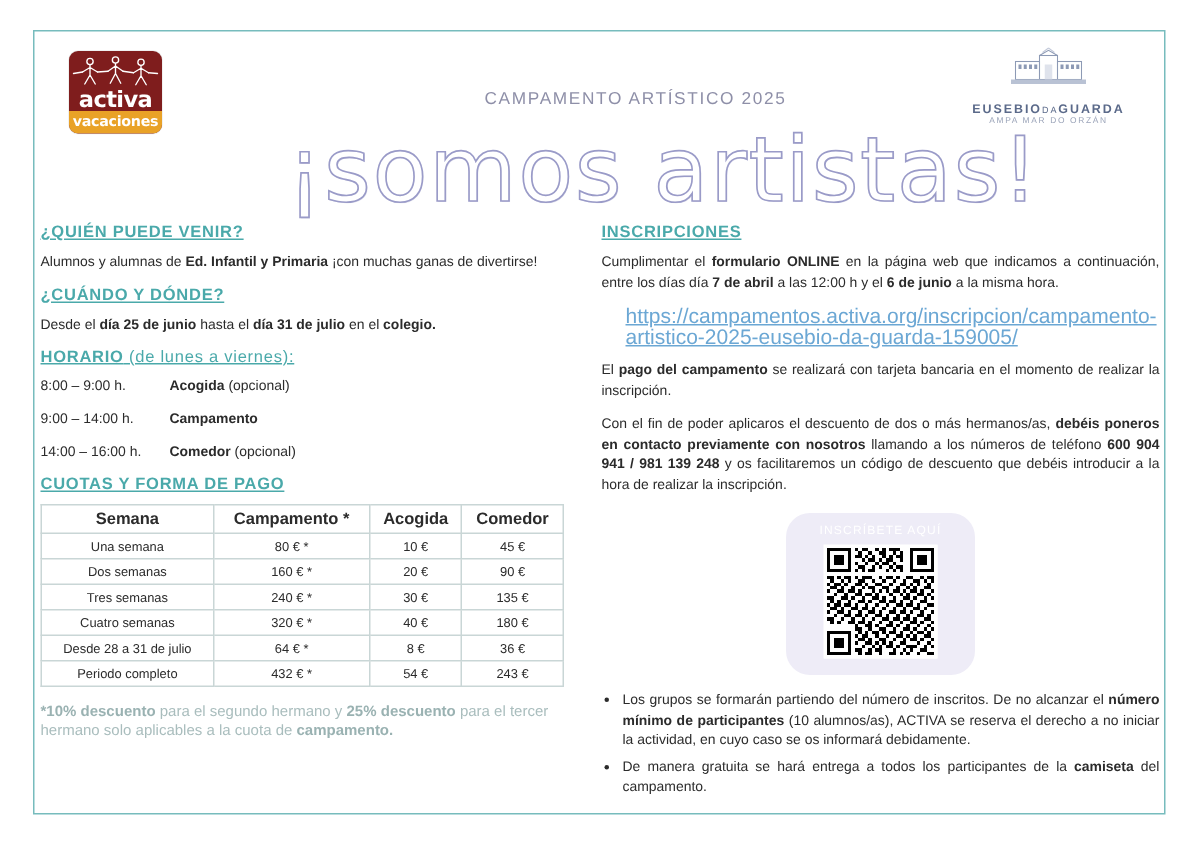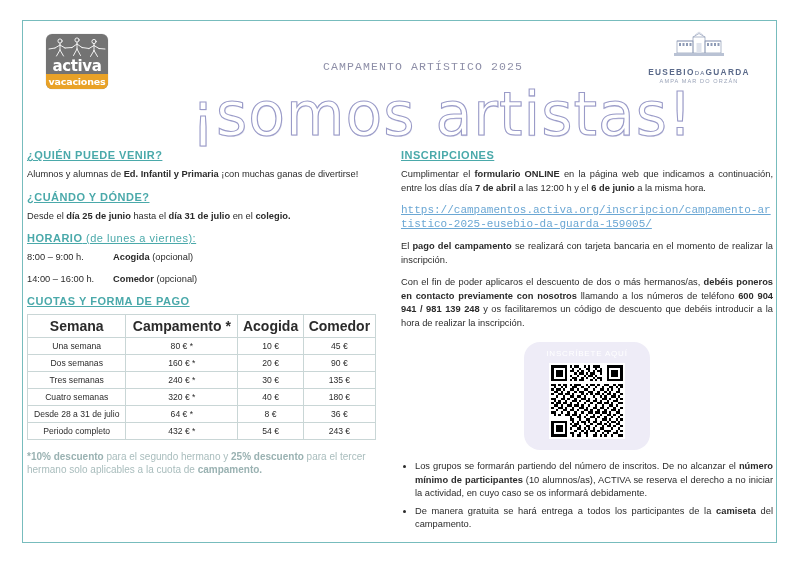--- a/index.html
+++ b/index.html
@@ -35,21 +35,21 @@
     width: 100%;
     height: 120px;
   }
 
   .activa-logo {
     position: absolute;
     left: 23px;
     top: 13px;
     width: 62px;
     height: 55px;
-    background: #737373;
+    background: #7f1d1d;
     border-radius: 6px;
     overflow: hidden;
     box-shadow: 0 0 0 0.5px rgba(0,0,0,.08);
   }
   .activa-figs {
     position: absolute;
     left: 0; top: 2px;
     width: 62px; height: 25px;
   }
   .activa-word {
@@ -79,21 +79,21 @@
     font-family: "DejaVu Sans", sans-serif;
   }
 
   .kicker {
     position: absolute;
     left: 300px;
     top: 39px;
     font-size: 11.5px;
     letter-spacing: 1.1px;
     color: #8e8fa8;
-    font-family: Liberation Mono, monospace;
+    font-family: Liberation Sans, sans-serif;
   }
 
   .big-title {
     position: absolute;
     left: 150px;
     top: 62px;
     width: 520px;
     text-align: right;
     font-size: 60px;
     line-height: 62px;
@@ -186,44 +186,44 @@
     font-family: "Liberation Sans", sans-serif;
   }
   table.fees th, table.fees td {
     border: 1px solid #c9d6d6;
     text-align: center;
     padding: 3px 2px;
     color: #2b2b2b;
   }
   table.fees th {
     font-weight: bold;
-    font-size: 14px;
+    font-size: 11px;
   }
   table.fees td.week { }
 
   .footnote {
     margin-top: 11px;
     font-size: 10px;
     line-height: 12.5px;
     color: #a9bdbd;
     width: 352px;
     font-family: "Liberation Sans", sans-serif;
   }
   .footnote b { font-weight: bold; color: #9ab2b2; }
 
   
   a.weblink {
     display: block;
     color: #6ba7d4;
-    font-size: 11px;
+    font-size: 14px;
     line-height: 13.5px;
     text-decoration: underline;
     word-break: break-all;
-    margin: 0 0 9px 0;
-    font-family: Liberation Mono, monospace;
+    margin: 0 0 9px 16px;
+    font-family: Liberation Sans, sans-serif;
   }
 
   .qr-card {
     width: 126px;
     height: 108px;
     margin: 12px auto 10px auto;
     background: #eeecf7;
     border-radius: 16px;
     position: relative;
   }
@@ -316,20 +316,24 @@
     <p class="body"><span>Alumnos y alumnas de </span><b>Ed. Infantil y Primaria</b><span> ¡con muchas ganas de divertirse!</span></p>
 
     <div class="sec-head">¿CUÁNDO Y DÓNDE?</div>
     <p class="body"><span>Desde el </span><b>día 25 de junio</b><span> hasta el </span><b>día 31 de julio</b><span> en el </span><b>colegio.</b></p>
 
     <div class="sec-head"><span>HORARIO</span><span class="plain"> (de lunes a viernes):</span></div>
 
     <div class="schedule-row">
       <div class="schedule-time">8:00 – 9:00 h.</div>
       <div class="schedule-label"><b>Acogida</b><span> (opcional)</span></div>
+    </div>
+    <div class="schedule-row">
+      <div class="schedule-time">9:00 – 14:00 h.</div>
+      <div class="schedule-label"><b>Campamento</b><span></span></div>
     </div>
     <div class="schedule-row">
       <div class="schedule-time">14:00 – 16:00 h.</div>
       <div class="schedule-label"><b>Comedor</b><span> (opcional)</span></div>
     </div>
 
     <div class="sec-head" style="margin-top:4px">CUOTAS Y FORMA DE PAGO</div>
 
     <table class="fees">
       <thead>

